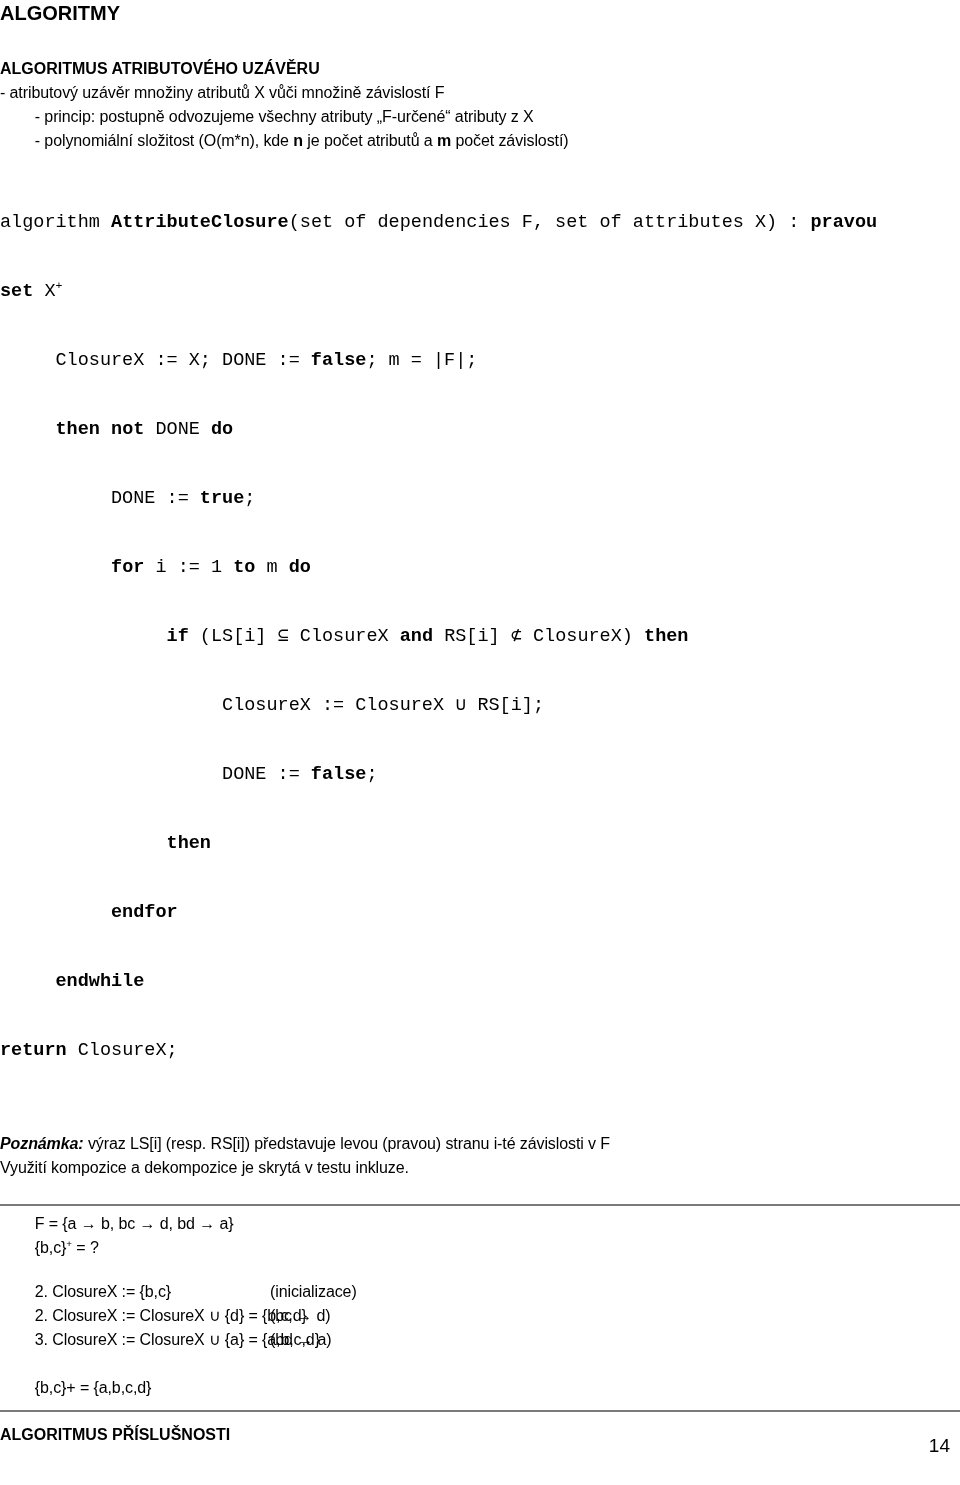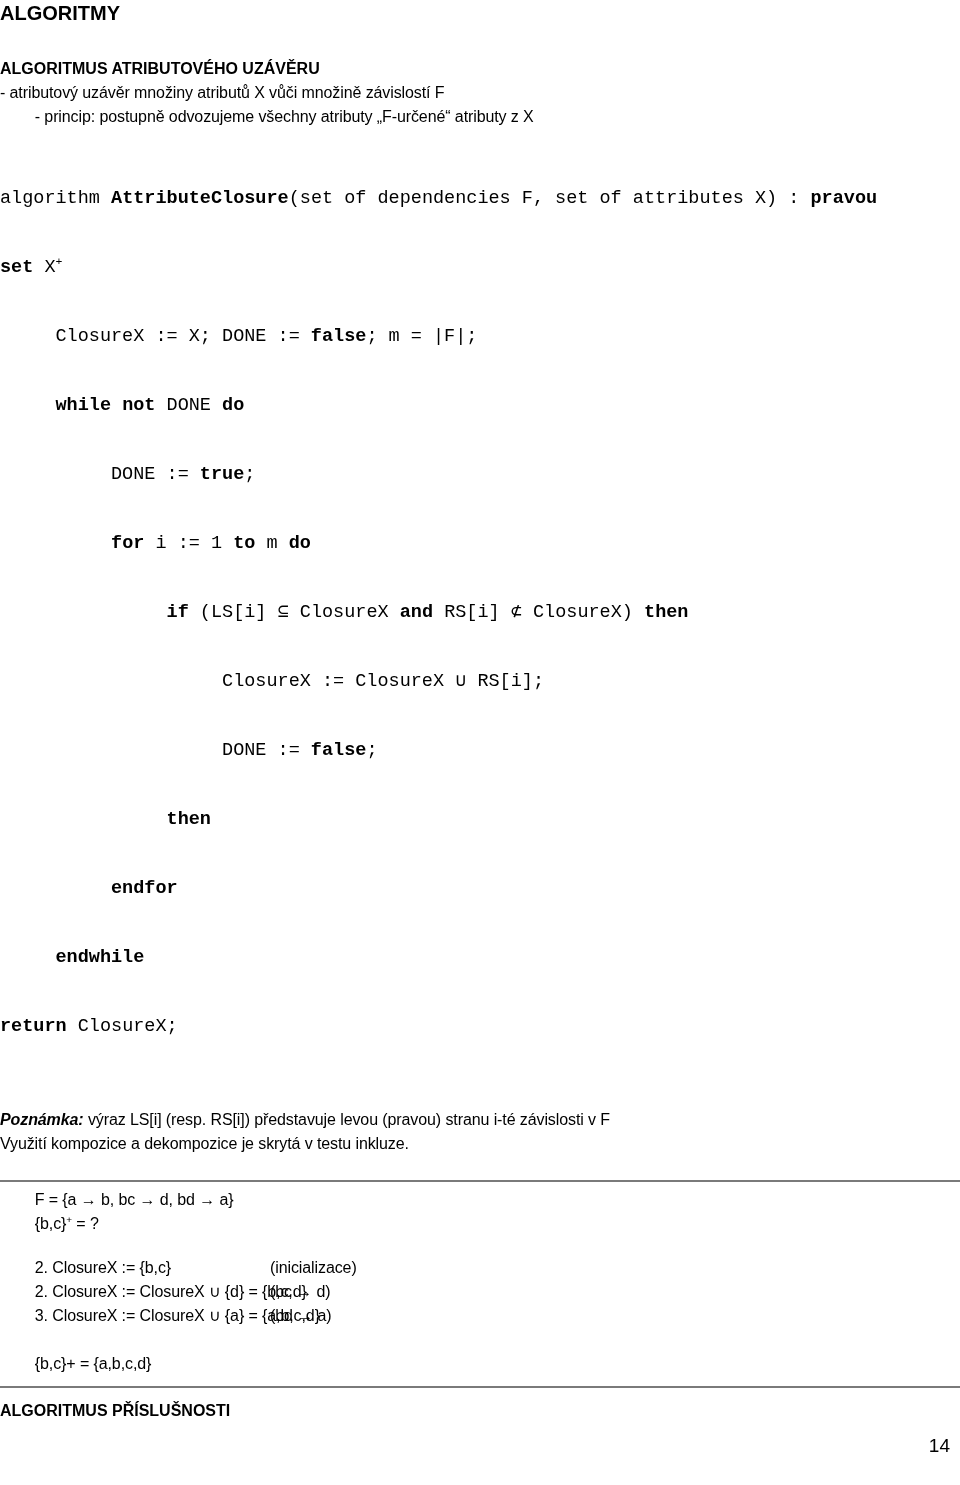--- a/index.html
+++ b/index.html
@@ -99,28 +99,29 @@
 <div class="page">
 
   <div class="title">ALGORITMY</div>
 
   <div class="sp30"></div>
 
   <div class="hdg">ALGORITMUS ATRIBUTOVÉHO UZÁVĚRU</div>
 
   <div class="txt">- atributový uzávěr množiny atributů X vůči množině závislostí F</div>
   <div class="txt">        - princip: postupně odvozujeme všechny atributy „F-určené“ atributy z X</div>
+  <div class="txt"><span>        - polynomiální složitost (O(m*n), kde </span><span class="bold">n</span><span> je počet atributů a </span><span class="bold">m</span><span> počet závislostí)</span></div>
 
   <div class="sp12"></div>
 
   <div class="code">
     <div><span>algorithm </span><b>AttributeClosure</b><span>(set of dependencies F, set of attributes X) : </span><b>pravou</b></div>
     <div><b>set</b><span> X</span><sup>+</sup></div>
     <div><span>     ClosureX := X; DONE := </span><b>false</b><span>; m = |F|;</span></div>
-    <div><span>     </span><b>while not</b><span> DONE </span><b>do</b></div>
+    <div><span>     </span><b>then not</b><span> DONE </span><b>do</b></div>
     <div><span>          DONE := </span><b>true</b><span>;</span></div>
     <div><span>          </span><b>for</b><span> i := 1 </span><b>to</b><span> m </span><b>do</b></div>
     <div><span>               </span><b>if</b><span> (LS[i] ⊆ ClosureX </span><b>and</b><span> RS[i] ⊄ ClosureX) </span><b>then</b></div>
     <div>                    ClosureX := ClosureX ∪ RS[i];</div>
     <div><span>                    DONE := </span><b>false</b><span>;</span></div>
     <div><b>               then</b></div>
     <div><b>          endfor</b></div>
     <div><b>     endwhile</b></div>
     <div><b>return</b><span> ClosureX;</span></div>
   </div>

